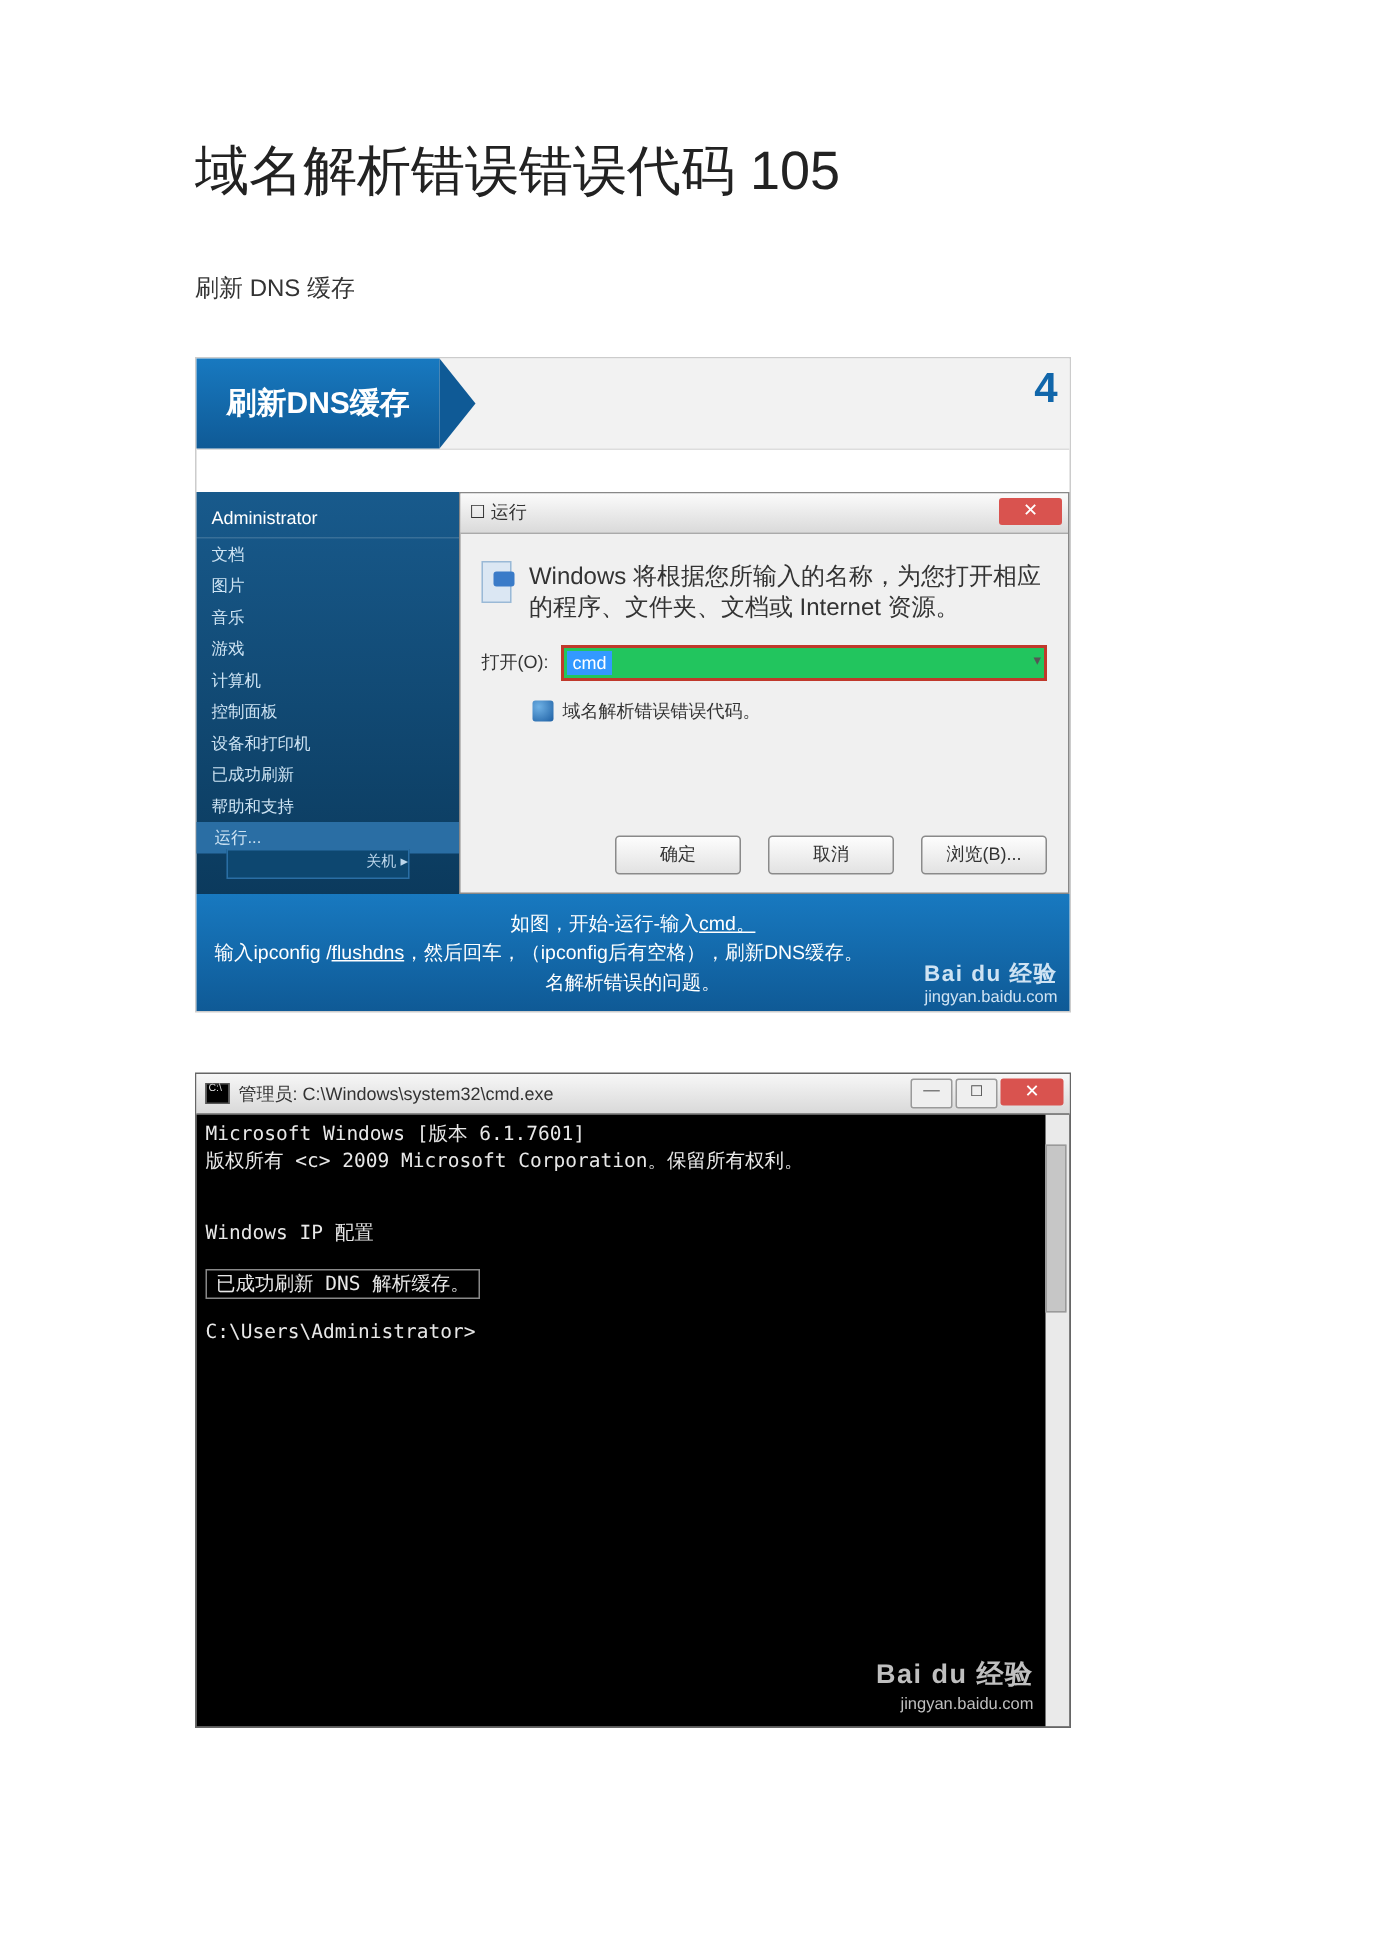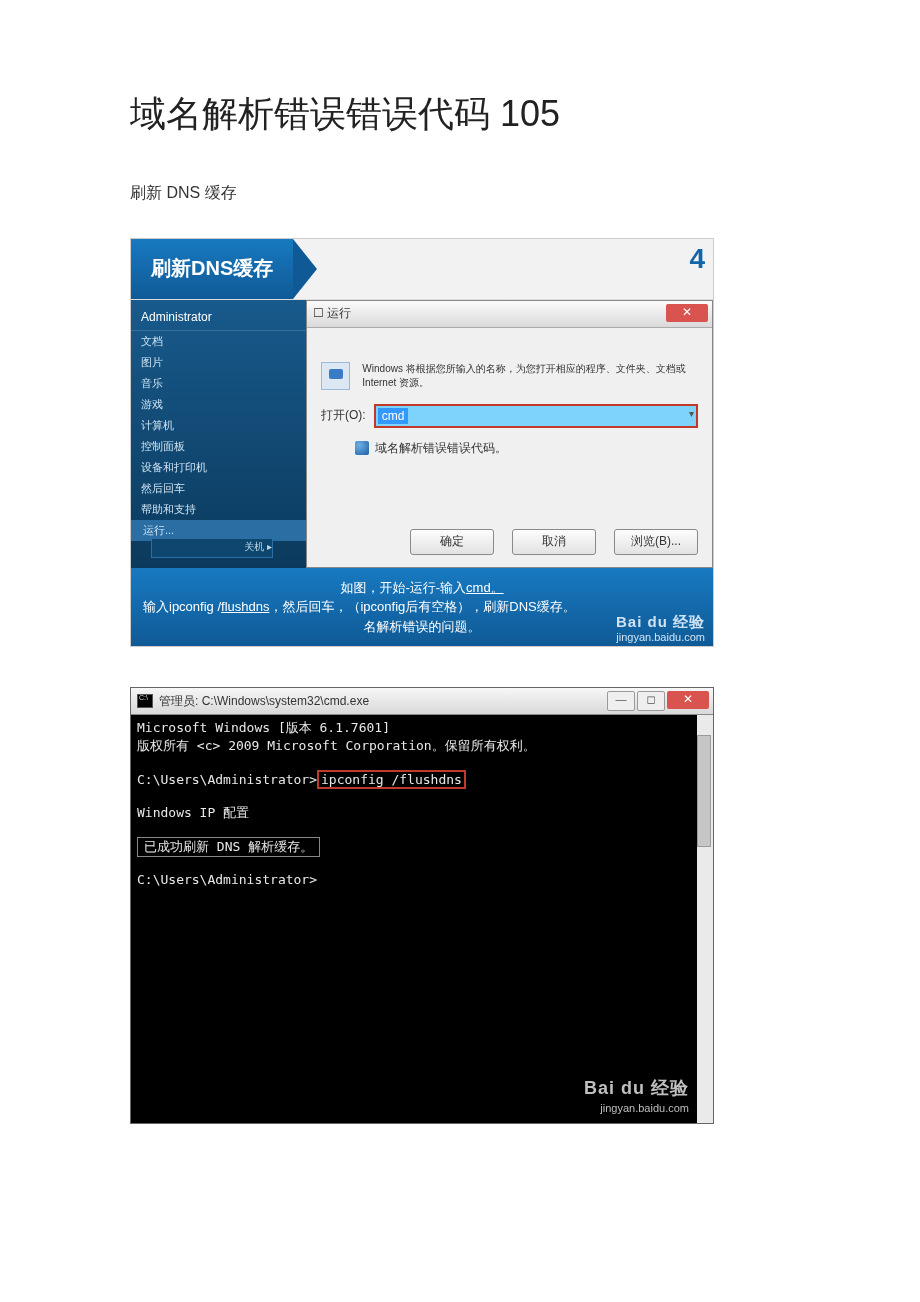--- a/index.html
+++ b/index.html
@@ -63,20 +63,21 @@
   .step-num {
     position: absolute;
     right: 8px; top: 4px;
     color: #1166aa;
     font-size: 28px;
     font-weight: bold;
   }
   .shot1-body {
     display: flex;
     height: 268px;
+    margin-top: 28px;
   }
   .startmenu {
     width: 175px;
     background: linear-gradient(#185a8c, #0b3a5d);
     color: #cde3f3;
     font-size: 11px;
     padding: 6px 0 0 0;
     box-sizing: border-box;
     position: relative;
   }
@@ -135,22 +136,22 @@
     width: 42px; height: 18px;
     background: #d9534f;
     border-radius: 2px;
     color: #fff;
     font-size: 12px;
     text-align: center;
     line-height: 16px;
   }
   .run-desc {
     display: flex;
-    padding: 34px 14px 8px 14px;
-    font-size: 10px;
+    padding: 18px 14px 8px 14px;
+    font-size: 16px;
     color: #333;
   }
   .run-desc-icon {
     width: 32px; height: 26px;
     background: #dbe7f3;
     border: 1px solid #9ab9d6;
     margin-right: 12px;
     position: relative;
   }
   .run-desc-icon::after{
@@ -167,21 +168,21 @@
     padding: 6px 14px;
     font-size: 12px;
   }
   .run-open-label { margin-right: 8px; }
   .run-input-wrap {
     flex: 1;
     height: 20px;
     border: 2px solid #c0392b;
     display: flex;
     align-items: center;
-    background: #7dd3fc;
+    background: #22c55e;
     position: relative;
   }
   .run-input-sel {
     background: #3399ff;
     color: #fff;
     padding: 1px 4px;
     font-size: 12px;
     margin-left: 2px;
   }
   .run-dd {
@@ -358,21 +359,21 @@
     <div class="shot1-body">
       <div class="startmenu">
         <div class="sm-admin">Administrator</div>
         <div class="sm-item">文档</div>
         <div class="sm-item">图片</div>
         <div class="sm-item">音乐</div>
         <div class="sm-item">游戏</div>
         <div class="sm-item">计算机</div>
         <div class="sm-item">控制面板</div>
         <div class="sm-item">设备和打印机</div>
-        <div class="sm-item">然后回车</div>
+        <div class="sm-item">已成功刷新</div>
         <div class="sm-item">帮助和支持</div>
         <div class="sm-item sel">运行...</div>
         <div class="sm-power">关机  ▸</div>
       </div>
 
       <div class="run-area">
         <div class="run-dlg">
           <div class="run-title">
             <span>☐ <span>运行</span></span>
             <div class="run-close">✕</div>
@@ -423,21 +424,20 @@
       <div class="cmd-ctrls">
         <div class="cmd-min">—</div>
         <div class="cmd-max">◻</div>
         <div class="cmd-close">✕</div>
       </div>
     </div>
     <div class="cmd-body">
 <div>Microsoft Windows [版本 6.1.7601]</div>
 <div>版权所有 &lt;c&gt; 2009 Microsoft Corporation。保留所有权利。</div>
 <br>
-<div><span>C:\Users\Administrator&gt;</span><span class="hl">ipconfig /flushdns</span></div>
 <br>
 <div>Windows IP 配置</div>
 <br>
 <div><span class="boxed">已成功刷新 DNS 解析缓存。</span></div>
 <br>
 <div>C:\Users\Administrator&gt;</div>
 
       <div class="cmd-scroll">
         <div class="cmd-thumb"></div>
       </div>

